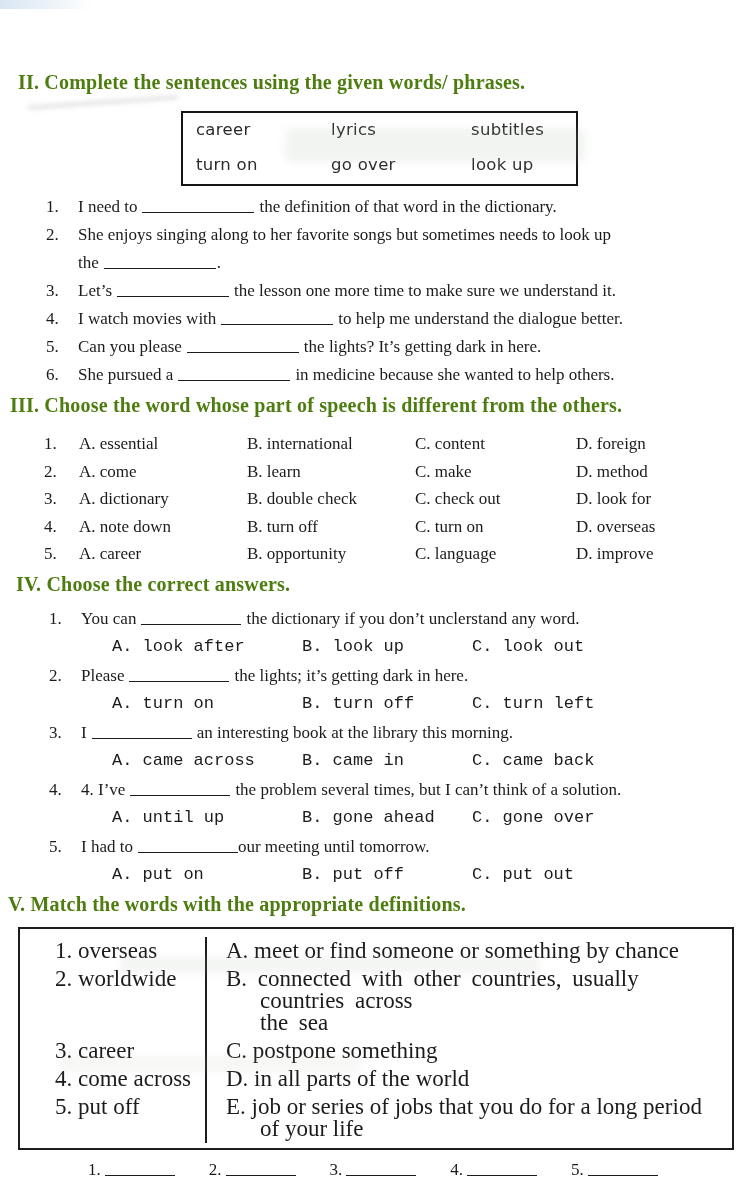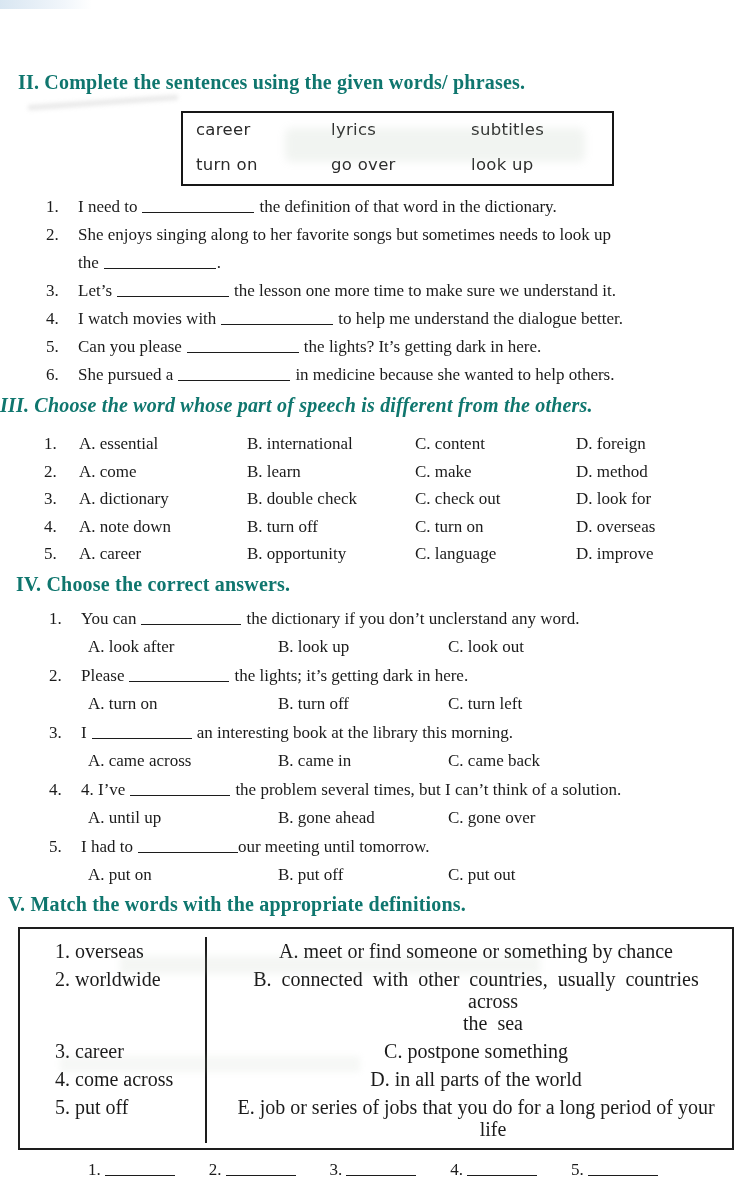--- a/index.html
+++ b/index.html
@@ -11,29 +11,29 @@
   .page{position:relative;width:752px;height:1200px;padding-top:70px;box-sizing:border-box;}
 
   
   .art{position:absolute;pointer-events:none;}
   .art-blue{left:0;top:0;width:92px;height:9px;background:linear-gradient(90deg,#cfe0ee,#eef4fa 70%,transparent);opacity:.8;}
   .art-streak{left:28px;top:100px;width:150px;height:5px;background:#bdbdbd;opacity:.35;filter:blur(2px);transform:rotate(-4deg);}
   .art-ghost1{left:285px;top:128px;width:300px;height:34px;background:#9fb3a0;opacity:.14;filter:blur(4px);border-radius:6px;}
   .art-ghost2{left:120px;top:956px;width:420px;height:18px;background:#a9b8a6;opacity:.12;filter:blur(3px);}
   .art-ghost3{left:60px;top:1056px;width:300px;height:16px;background:#a9b8a6;opacity:.10;filter:blur(3px);}
 
-  .hding{font-weight:700;font-size:20px;line-height:24px;letter-spacing:.2px;color:#0f766e;}
+  .hding{font-weight:700;font-size:20px;line-height:24px;letter-spacing:.2px;color:#4d7c0f;}
   .h-ii{margin-left:18px;}
-  .h-iii{margin-top:4px;font-style:italic;}
+  .h-iii{margin-left:10px;margin-top:4px;}
   .h-iv{margin-left:16px;margin-top:4px;}
   .h-v{margin-left:8px;margin-top:2px;}
 
   
   .wordbox{
-    margin:17px 0 0 181px;width:433px;box-sizing:border-box;
+    margin:17px 0 0 181px;width:397px;box-sizing:border-box;
     border:2px solid #161616;padding:7px 0 9px 13px;
     display:grid;grid-template-columns:135px 140px 1fr;row-gap:15px;
     font-family:"DejaVu Sans", sans-serif;font-size:16.5px;line-height:20px;color:#2a2a2a;letter-spacing:.3px;
   }
 
   
   .list2{margin-top:7px;font-size:17px;line-height:28px;}
   .item{display:flex;margin-left:46px;}
   .item .num{width:32px;flex:0 0 32px;}
   .item .txt{flex:1;padding-right:28px;}
@@ -46,30 +46,30 @@
 
   
   .list3{margin-top:13px;font-size:17px;line-height:27.5px;}
   .r3{display:grid;grid-template-columns:35px 168px 168px 161px auto;margin-left:44px;}
 
   
   .list4{margin-top:9px;font-size:17px;line-height:28.5px;}
   .q{display:flex;margin-left:49px;}
   .q .num{width:32px;flex:0 0 32px;}
   .q .txt{flex:1;}
-  .opts{display:grid;grid-template-columns:190px 170px auto;margin-left:88px;}
+  .opts{display:grid;grid-template-columns:190px 170px auto;margin-left:112px;font-family:Liberation Mono, monospace;}
 
   
   .vtable{
     margin:11px 0 0 18px;width:716px;box-sizing:border-box;border:2px solid #1d1d1d;
     display:grid;grid-template-columns:187px 1fr;
-    font-size:20px;line-height:22px;padding-top:8px;padding-bottom:5px;
+    font-size:23px;line-height:22px;padding-top:8px;padding-bottom:5px;
   }
   .vword{border-right:2px solid #1d1d1d;padding:3px 4px 3px 35px;}
-  .vdef{padding:3px 6px 3px 53px;text-indent:-34px;white-space:pre-line;text-align:center;}
+  .vdef{padding:3px 6px 3px 53px;text-indent:-34px;white-space:pre-line;}
   .vdef.js{word-spacing:5px;}
 
   .answerline{display:flex;margin-left:88px;margin-top:10px;font-size:17px;gap:32px;}
   .ag{white-space:nowrap;}
 
   .pagenum{margin:28px 0 0 20px;font-size:23px;font-weight:700;color:#111;}
 </style>
 </head>
 <body>
 

